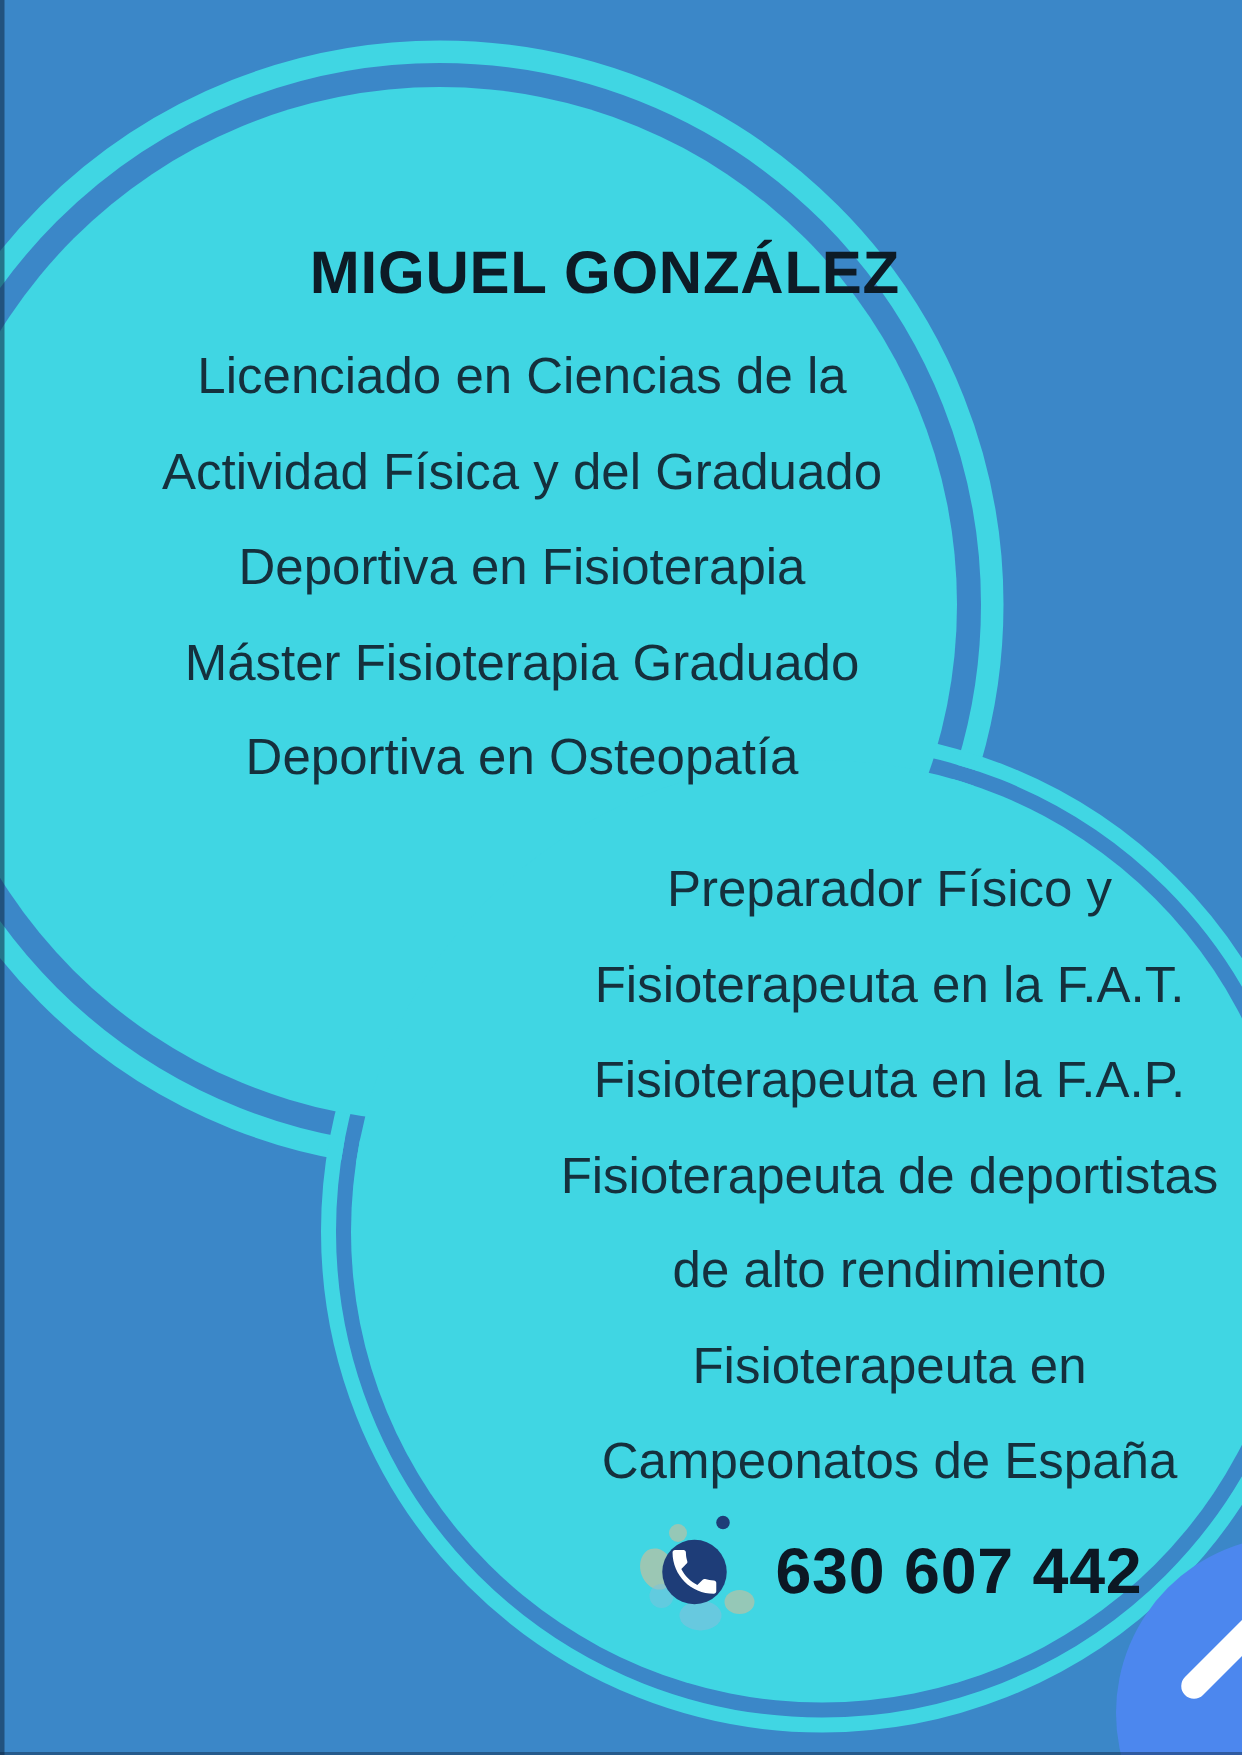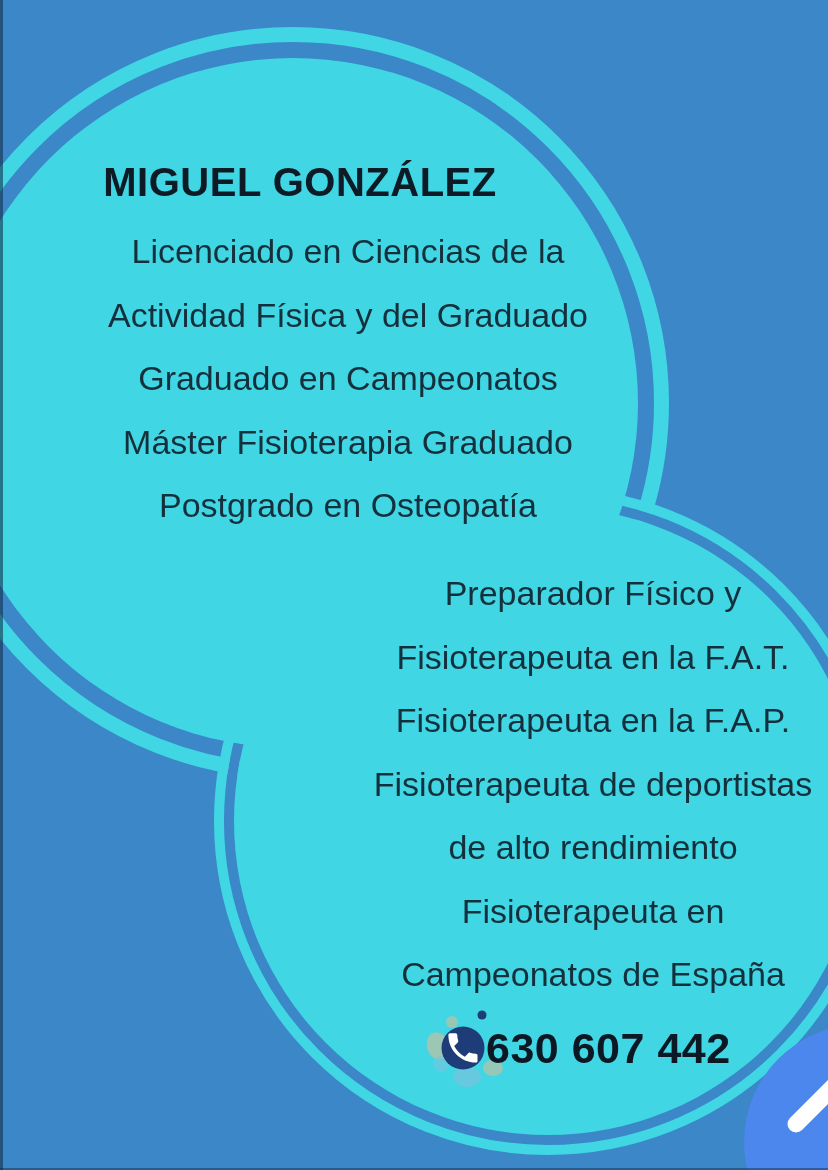--- a/index.html
+++ b/index.html
@@ -21,32 +21,32 @@
     overflow:hidden;
     font-family:"Liberation Sans", sans-serif;
   }
   .bg-art{position:absolute;left:0;top:0;width:828px;height:1170px;}
   .teal-fill{fill:var(--teal);}
   .ring-stroke{fill:none;stroke:var(--teal);}
   .gap-stroke{fill:none;stroke:var(--bg);}
 
   .name{
     position:absolute;left:0;top:150px;width:600px;height:64px;
-    line-height:64px;text-align:center;
+    line-height:64px;text-align:right;
     font-size:40px;font-weight:bold;letter-spacing:.5px;
     color:var(--title);
   }
   .creds{position:absolute;width:600px;color:var(--body);font-size:34px;text-align:center;padding-left:48px;}
   .creds .cred-line{height:63.5px;line-height:63.5px;white-space:nowrap;}
   .creds1{left:0;top:220px;}
   .creds2{left:245px;top:562px;}
 
   .phone-art{position:absolute;left:418px;top:1002px;width:100px;height:95px;}
   .phone-number{
-    position:absolute;left:486px;top:1016px;height:64px;line-height:64px;
+    position:absolute;left:517px;top:1016px;height:64px;line-height:64px;
     font-size:43px;font-weight:bold;letter-spacing:.5px;
     color:var(--number);white-space:nowrap;
   }
   .fab{position:absolute;left:744px;top:1024px;width:170px;height:146px;cursor:pointer;}
   .fab svg{position:absolute;left:0;top:0;}
 
   .edge-line-left{
     position:absolute;left:0;top:0;width:3px;height:1170px;
     background:rgba(14,38,66,.55);
   }
@@ -70,23 +70,23 @@
 
     <circle class="teal-fill" cx="293" cy="403" r="345"></circle>
 
     <circle class="teal-fill" cx="548" cy="821" r="314"></circle>
   </svg>
 
   <div class="name">MIGUEL GONZÁLEZ</div>
   <div class="creds creds1">
       <div class="cred-line">Licenciado en Ciencias de la</div>
       <div class="cred-line">Actividad Física y del Graduado</div>
-      <div class="cred-line">Graduado en Campeonatos</div>
+      <div class="cred-line">Deportiva en Fisioterapia</div>
       <div class="cred-line">Máster Fisioterapia Graduado</div>
-      <div class="cred-line">Postgrado en Osteopatía</div>
+      <div class="cred-line">Deportiva en Osteopatía</div>
     </div>
 
   <div class="creds creds2">
       <div class="cred-line">Preparador Físico y</div>
       <div class="cred-line">Fisioterapeuta en la F.A.T.</div>
       <div class="cred-line">Fisioterapeuta en la F.A.P.</div>
       <div class="cred-line">Fisioterapeuta de deportistas</div>
       <div class="cred-line">de alto rendimiento</div>
       <div class="cred-line">Fisioterapeuta en</div>
       <div class="cred-line">Campeonatos de España</div>

